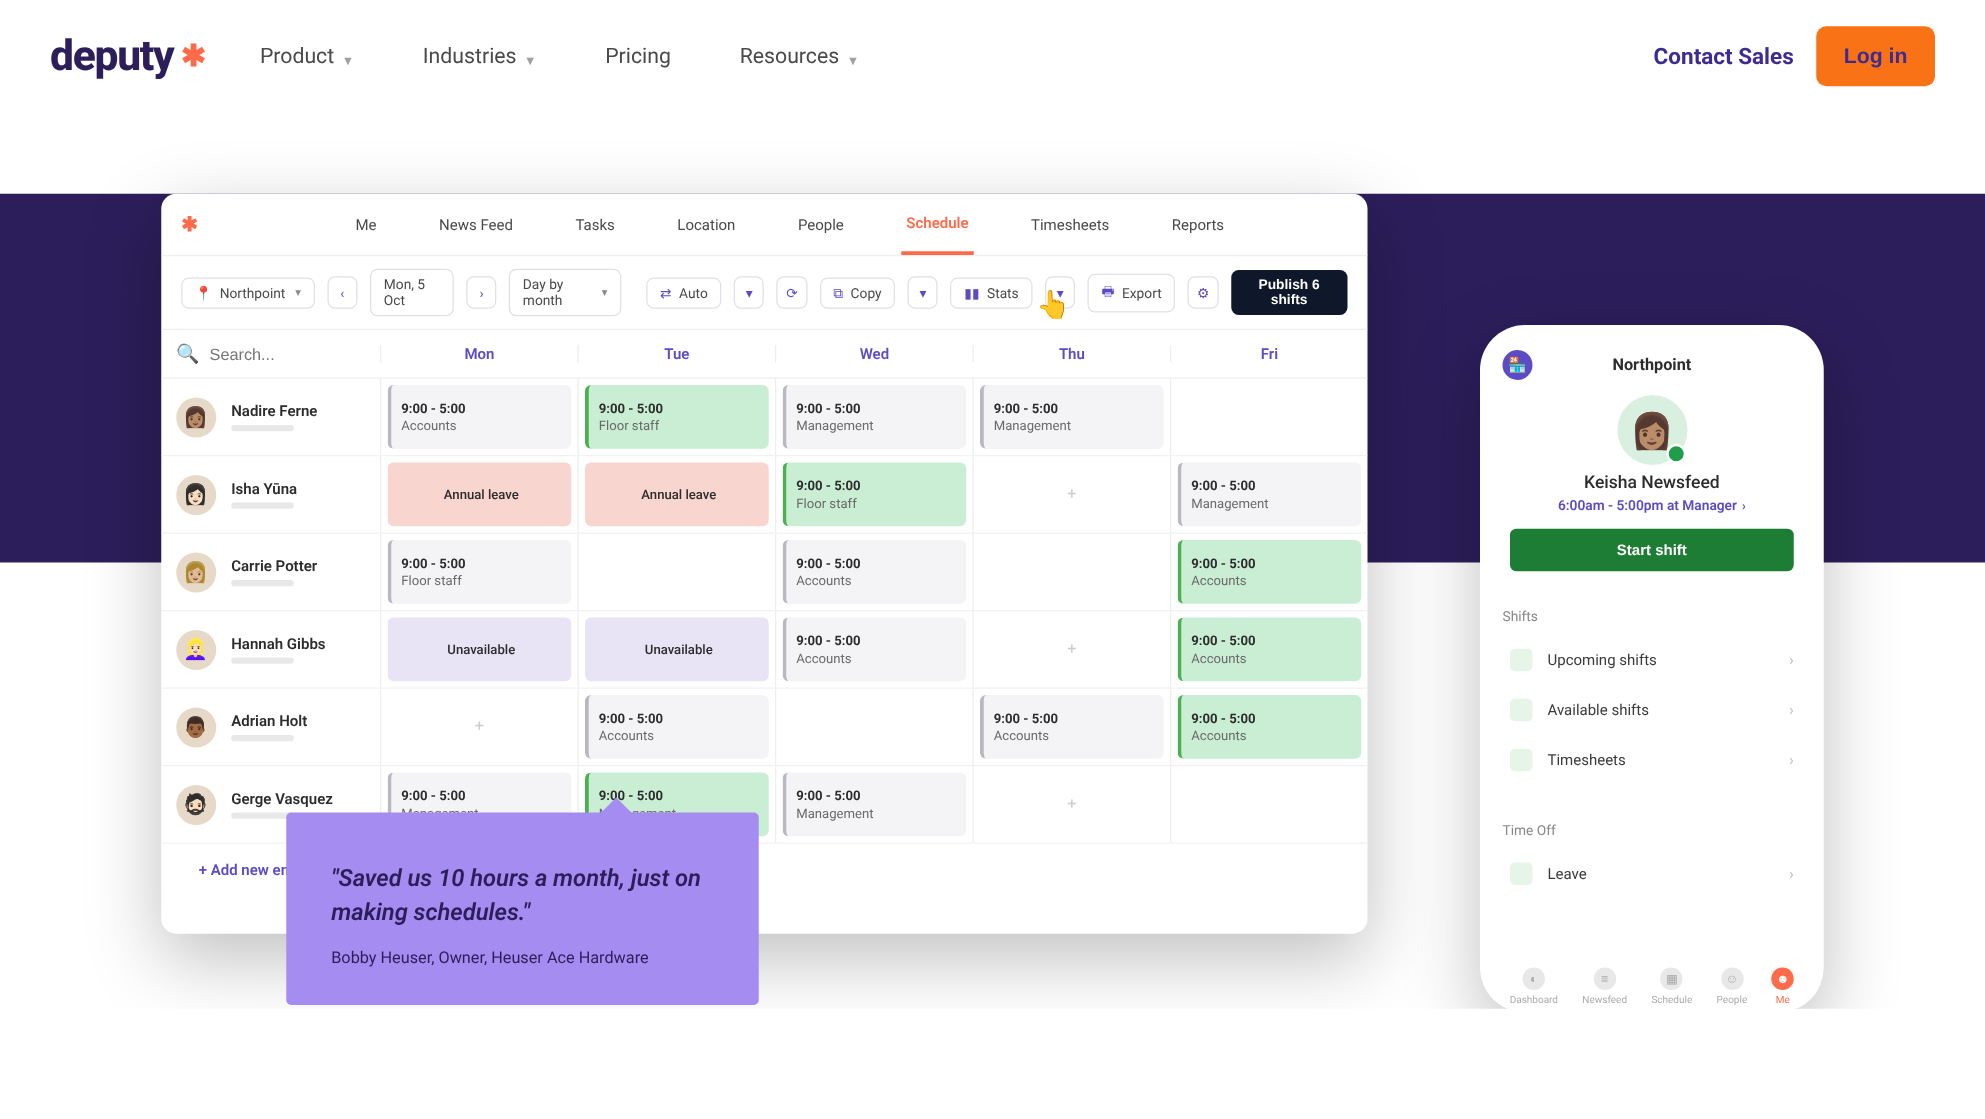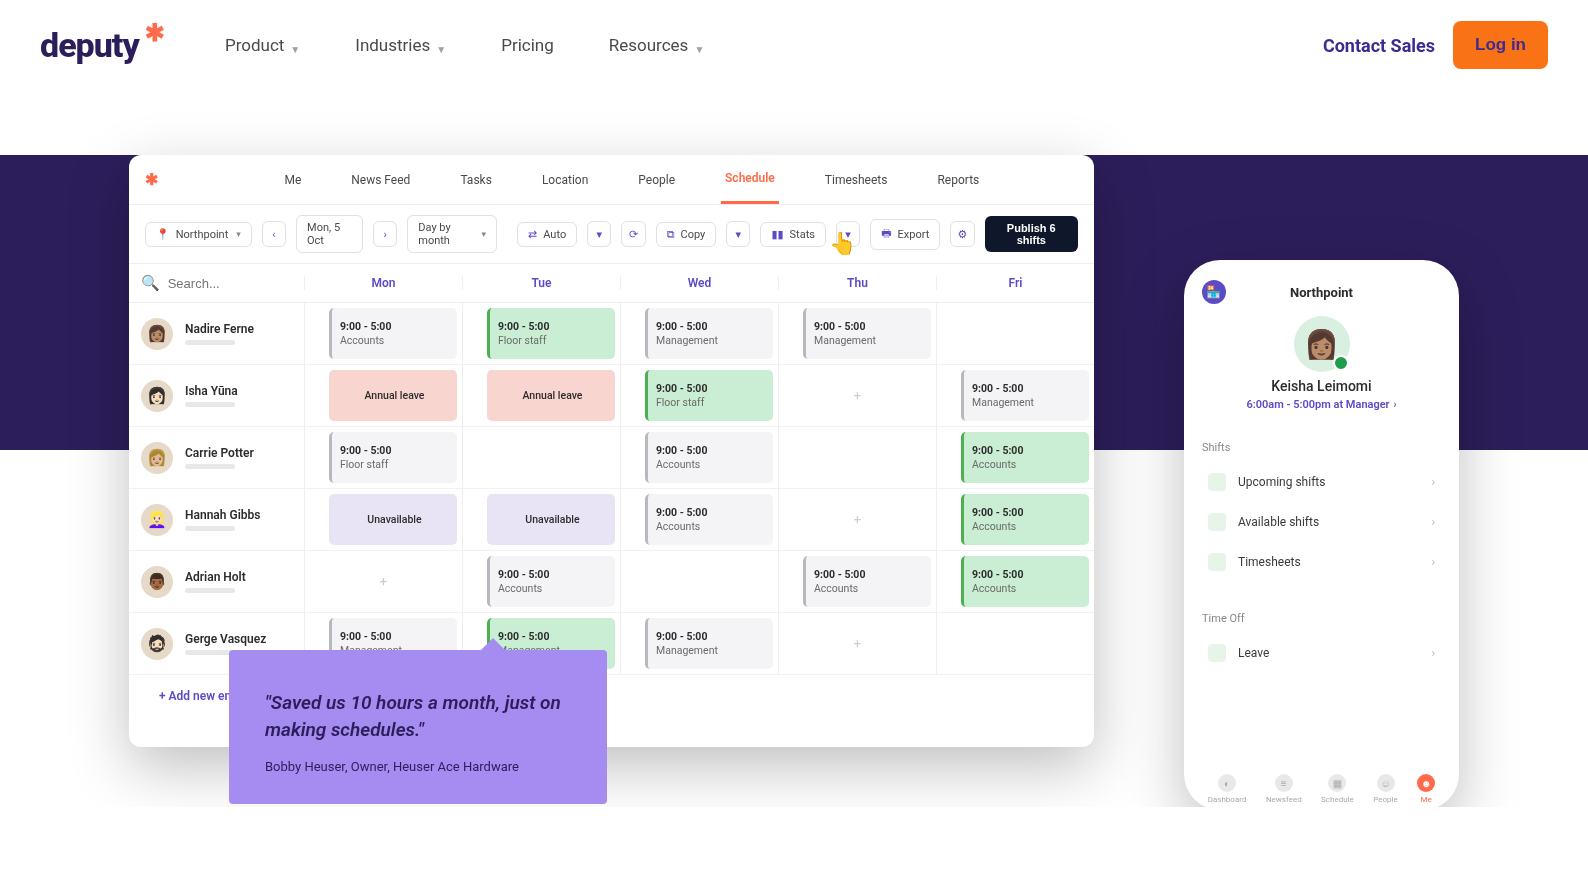--- a/index.html
+++ b/index.html
@@ -1,20 +1,20 @@
 <!DOCTYPE html>
 <html><head>
 <meta charset="utf-8">
 <style>
   * { box-sizing: border-box; margin: 0; padding: 0; }
   body { font-family: -apple-system, BlinkMacSystemFont, "Segoe UI", Roboto, sans-serif; background: #fff; overflow-x: hidden; }
 
   
   .topbar { display: flex; align-items: center; height: 90px; padding: 0 40px; background: #fff; }
-  .brand { display: flex; align-items: flex-start; gap: 6px; margin-right: 60px; }
+  .brand { display: flex; align-items: flex-end; gap: 6px; margin-right: 43px; }
   .brand-word { font-size: 34px; font-weight: 800; color: #2c1e5b; letter-spacing: -1px; }
   .brand-star { color: #ff6b4a; font-size: 24px; font-weight: 800; position: relative; top: -6px; }
   .nav-links { display: flex; gap: 55px; }
   .nav-link { color: #4a4a4a; font-size: 17px; display: flex; align-items: flex-end; gap: 6px; cursor: pointer; }
   .nav-caret { font-size: 10px; color: #a0a0a0; }
   .nav-right { margin-left: auto; display: flex; align-items: center; gap: 18px; }
   .contact-link { color: #3d2b92; font-size: 18px; font-weight: 700; cursor: pointer; }
   .login-btn { background: #f97316; color: #3d2b92; border: none; border-radius: 8px; padding: 14px 22px; font-size: 17px; font-weight: 600; cursor: pointer; }
   .trial-btn { background: #3d2bbd; color: #fff; border: none; border-radius: 8px; padding: 16px 26px; font-size: 17px; font-weight: 600; cursor: pointer; }
 
@@ -45,21 +45,21 @@
   .col-day { width: 158px; flex-shrink: 0; text-align: center; font-size: 12px; font-weight: 600; color: #5b4bc4; border-left: 1px solid #eee; }
   .search { border: none; outline: none; font-size: 13px; color: #888; width: 100%; }
   .search-ic { color: #bbb; margin-right: 8px; font-size: 15px; }
 
   .row { display: flex; border-bottom: 1px solid #f1f1f1; height: 62px; }
   .row .col-person { gap: 12px; }
   .avatar { width: 32px; height: 32px; border-radius: 50%; background: #e6d9c8; display: inline-flex; align-items: center; justify-content: center; font-size: 16px; }
   .pname { font-size: 12px; font-weight: 600; color: #2c2c2c; }
   .pbar { width: 50px; height: 5px; background: #e8e8e8; border-radius: 3px; margin-top: 4px; }
   .cell { width: 158px; border-left: 1px solid #eee; padding: 5px; display: flex; align-items: stretch; }
-  .shift { flex: 1; border-radius: 5px; padding: 6px 8px; font-size: 10.5px; line-height: 1.3; display: flex; flex-direction: column; justify-content: center; border-left: 3px solid transparent; cursor: pointer; margin-left: 19px; }
+  .shift { flex: 1; border-radius: 5px; padding: 6px 8px; font-size: 10.5px; line-height: 1.3; display: flex; flex-direction: column; justify-content: center; border-left: 3px solid transparent; cursor: pointer; }
   .shift .t { font-weight: 700; color: #2c2c2c; }
   .shift .r { color: #6a6a6a; }
   .shift.grey { background: #f4f4f6; border-left-color: #b8b8c0; }
   .shift.green { background: #c9eed3; border-left-color: #4caf50; }
   .shift.red { background: #f8d5cf; border-left-color: #f8d5cf; text-align: center; }
   .shift.purple { background: #e8e3f5; border-left-color: #e8e3f5; text-align: center; }
   .shift.centered .t { font-weight: 500; width: 100%; text-align: center; }
   .plus { flex: 1; display: flex; align-items: center; justify-content: center; color: #ccc; font-size: 13px; cursor: pointer; }
 
   .add-emp { padding: 14px 30px; font-size: 12px; color: #5b4bc4; font-weight: 600; cursor: pointer; }
@@ -397,22 +397,23 @@
       <div class="q">"Saved us 10 hours a month, just on making schedules."</div>
       <div class="a">Bobby Heuser, Owner, Heuser Ace Hardware</div>
     </div>
 
     <div class="phone">
       <div class="ph-head">
         <span class="ph-ic-left">🏪</span>
         <span class="ph-loc">Northpoint</span>
       </div>
       <span class="ph-avatar">👩🏽</span>
-      <div class="ph-name">Keisha Leimomi</div>
+      <div class="ph-name">Keisha Newsfeed</div>
       <div class="ph-shift"><span>6:00am - 5:00pm at Manager</span><span class="chev">›</span></div>
+      <button class="start-btn">Start shift</button>
 
       <div class="ph-sec">
         <div class="ph-sec-title">Shifts</div>
         <div class="ph-item">
             <span class="left">
               <span class="dot"></span>
               <span>Upcoming shifts</span>
             </span>
             <span class="chev">›</span>
           </div>

